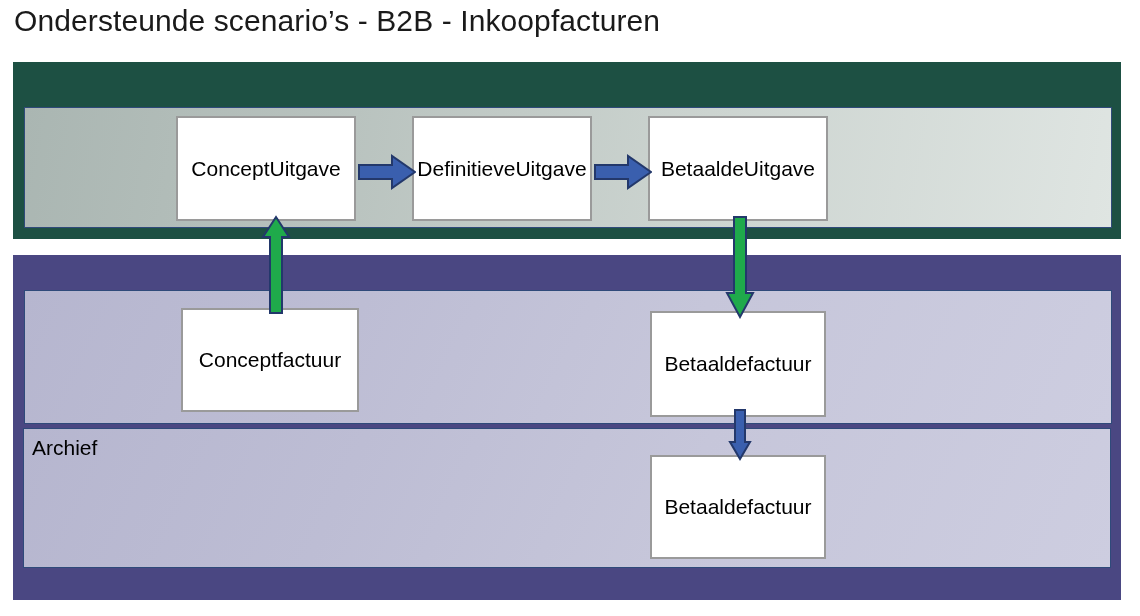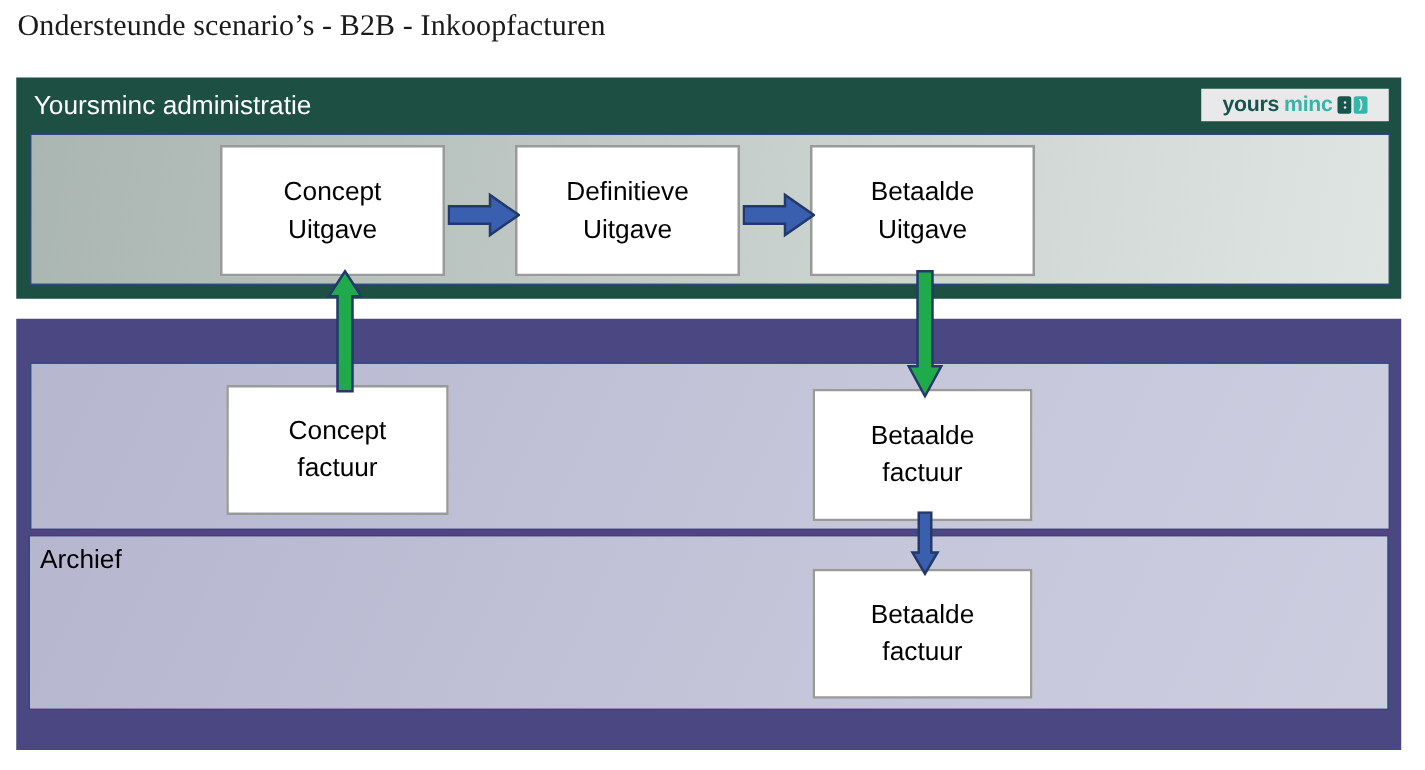--- a/index.html
+++ b/index.html
@@ -5,22 +5,22 @@
   html,body{margin:0;padding:0;background:#ffffff;}
   body{
     width:1140px;height:616px;position:relative;overflow:hidden;
     font-family:"Liberation Sans","DejaVu Sans",sans-serif;
     color:#000000;
   }
 
   
   .page-title{
     position:absolute;left:14px;top:6px;
-    font-size:24px;line-height:30px;color:#1a1a1a;
-    white-space:nowrap;letter-spacing:.1px;font-family:Liberation Serif, serif;
+    font-size:30px;line-height:30px;color:#1a1a1a;
+    white-space:nowrap;letter-spacing:.1px;
   }
 
   
   .section{position:absolute;box-sizing:border-box;}
 
   
   .sec-yoursminc{
     left:13px;top:62px;width:1108px;height:177px;
     background:#1d5043;
   }
@@ -79,21 +79,21 @@
     width:105px;height:25px;background:#2b1ed6;
     display:flex;align-items:center;justify-content:center;gap:4px;
     color:#ffffff;
   }
   .logo-banqup .bq-txt{font-size:16px;line-height:17px;letter-spacing:-.2px;}
 
   
   .pbox{
     position:absolute;box-sizing:border-box;
     background:#ffffff;border:2px solid #9a9a9a;
-    display:flex;flex-direction:column;align-items:center;justify-content:center;
+    display:flex;flex-direction:row;align-items:center;justify-content:center;
     font-size:21px;line-height:30px;color:#000000;text-align:center;
     z-index:6;
   }
 
   .box-concept-uitgave   {left:176px;top:116px;width:180px;height:105px;}
   .box-definitieve-uitgave{left:412px;top:116px;width:180px;height:105px;}
   .box-betaalde-uitgave  {left:648px;top:116px;width:180px;height:105px;}
   .box-concept-factuur   {left:181px;top:308px;width:178px;height:104px;}
   .box-betaalde-factuur-1{left:650px;top:311px;width:176px;height:106px;}
   .box-betaalde-factuur-2{left:650px;top:455px;width:176px;height:104px;}
@@ -106,35 +106,20 @@
   .ar-green-up{left:261px;top:215px;width:30px;height:100px;z-index:8;}
   .ar-green-down{left:725px;top:215px;width:30px;height:104px;z-index:8;}
   .ar-blue-down{left:728px;top:409px;width:24px;height:52px;z-index:8;}
 </style>
 </head>
 <body>
 
 <div class="page-title">Ondersteunde scenario’s - B2B - Inkoopfacturen</div>
 
 <div class="section sec-yoursminc">
-  <div class="sec-header">
-    <div class="sec-title">Yoursminc administratie</div>
-
-    <div class="logo-yoursminc">
-      <span class="lg-txt lg-a">yours</span>
-        <span class="lg-txt lg-b">minc</span>
-      <span class="lg-marks">
-        <span class="lg-sq lg-sq1">
-            <i></i>
-            <i></i>
-          </span>
-        <span class="lg-sq lg-sq2">)</span>
-      </span>
-    </div>
-  </div>
 
   <div class="panel"></div>
 </div>
 
 <div class="section sec-banqup">
 
   <div class="lav pb"></div>
 
   <div class="lav pa">
     <div class="archief-label">Archief</div>

